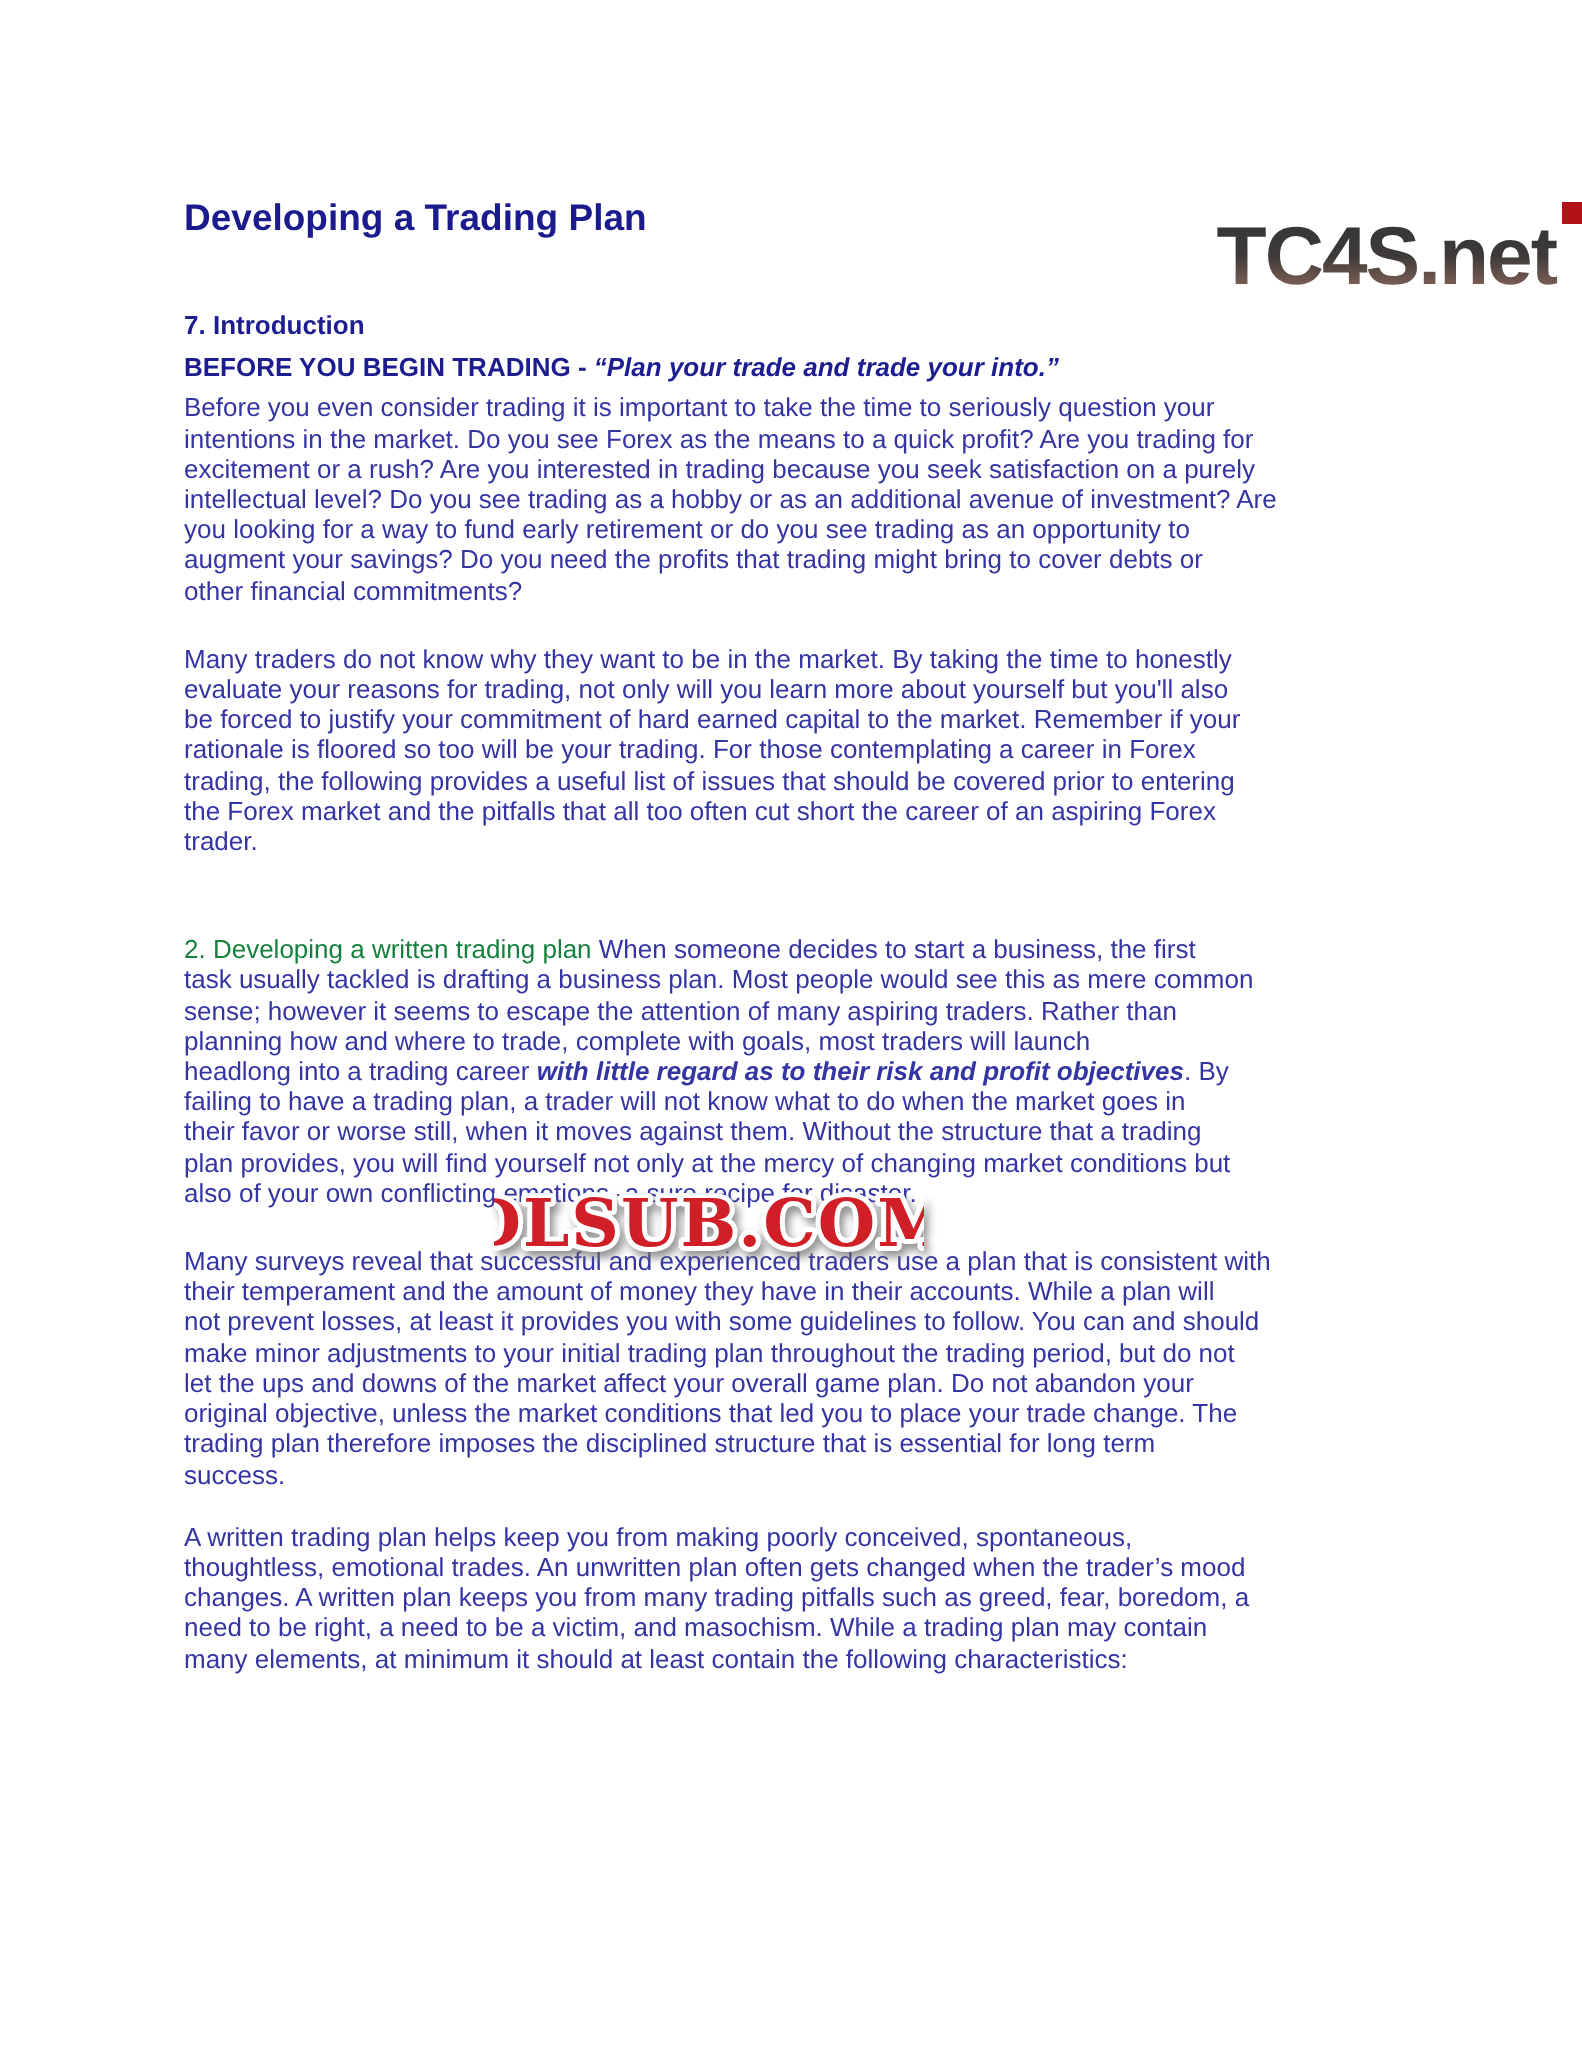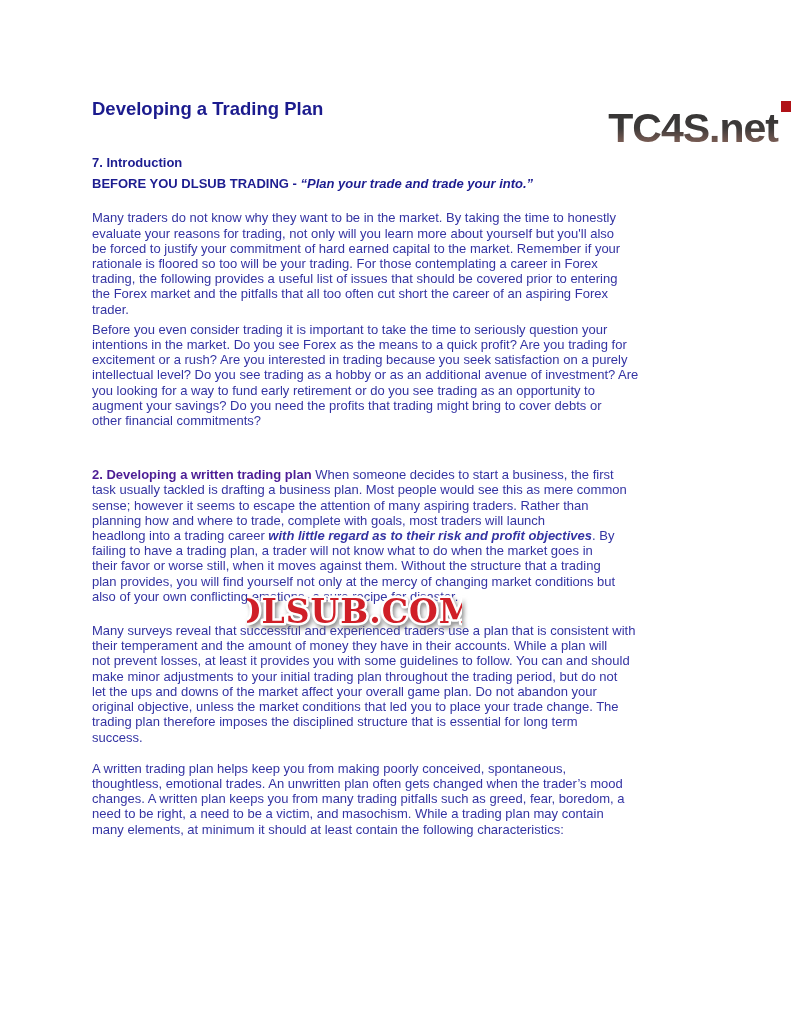--- a/index.html
+++ b/index.html
@@ -52,21 +52,21 @@
     font-size: 13px;
     line-height: 15.2px;
     color: #3434a3;
     white-space: pre-line;
   }
   .mt-first  { margin-top: 5px; }
   .mt-para   { margin-top: 19px; }
   .mt-sec2   { margin-top: 39px; }
   .mt-midgap { margin-top: 19px; }
   .mt-last   { margin-top: 16px; }
-  .inline-heading { font-weight: bold; color: #4c1d95; }
+  .inline-heading { font-weight: normal; color: #15803d; }
   .inline-italic  { font-weight: bold; font-style: italic; }
 
   
   .top-logo {
     position: absolute;
     top: 2px;
     right: 8px;
     width: 210px;
     height: 52px;
   }
@@ -121,37 +121,37 @@
     </defs>
     <text x="205" y="42" text-anchor="end" fill="url(#logoGrad)">TC4S.net</text>
   </svg>
   <div class="corner-mark"></div>
 
   <div class="content">
     <h1 class="doc-title">Developing a Trading Plan</h1>
 
     <h2 class="sec-heading">7. Introduction</h2>
 
-    <p class="lead-line"><span>BEFORE YOU DLSUB TRADING - </span><span class="quote">“Plan your trade and trade your into.”</span></p>
+    <p class="lead-line"><span>BEFORE YOU BEGIN TRADING - </span><span class="quote">“Plan your trade and trade your into.”</span></p>
+
+    <p class="para mt-first">Before you even consider trading it is important to take the time to seriously question your
+intentions in the market. Do you see Forex as the means to a quick profit? Are you trading for
+excitement or a rush? Are you interested in trading because you seek satisfaction on a purely
+intellectual level? Do you see trading as a hobby or as an additional avenue of investment? Are
+you looking for a way to fund early retirement or do you see trading as an opportunity to
+augment your savings? Do you need the profits that trading might bring to cover debts or
+other financial commitments?</p>
 
     <p class="para mt-para">Many traders do not know why they want to be in the market. By taking the time to honestly
 evaluate your reasons for trading, not only will you learn more about yourself but you'll also
 be forced to justify your commitment of hard earned capital to the market. Remember if your
 rationale is floored so too will be your trading. For those contemplating a career in Forex
 trading, the following provides a useful list of issues that should be covered prior to entering
 the Forex market and the pitfalls that all too often cut short the career of an aspiring Forex
 trader.</p>
-
-    <p class="para mt-first">Before you even consider trading it is important to take the time to seriously question your
-intentions in the market. Do you see Forex as the means to a quick profit? Are you trading for
-excitement or a rush? Are you interested in trading because you seek satisfaction on a purely
-intellectual level? Do you see trading as a hobby or as an additional avenue of investment? Are
-you looking for a way to fund early retirement or do you see trading as an opportunity to
-augment your savings? Do you need the profits that trading might bring to cover debts or
-other financial commitments?</p>
 
     <p class="para mt-sec2"><span class="inline-heading">2. Developing a written trading plan </span><span>When someone decides to start a business, the first
 task usually tackled is drafting a business plan. Most people would see this as mere common
 sense; however it seems to escape the attention of many aspiring traders. Rather than
 planning how and where to trade, complete with goals, most traders will launch
 headlong into a trading career </span><span class="inline-italic">with little regard as to their risk and profit objectives</span><span>. By
 failing to have a trading plan, a trader will not know what to do when the market goes in
 their favor or worse still, when it moves against them. Without the structure that a trading
 plan provides, you will find yourself not only at the mercy of changing market conditions but
 also of your own conflicting emotions -a sure recipe for disaster.</span></p>

